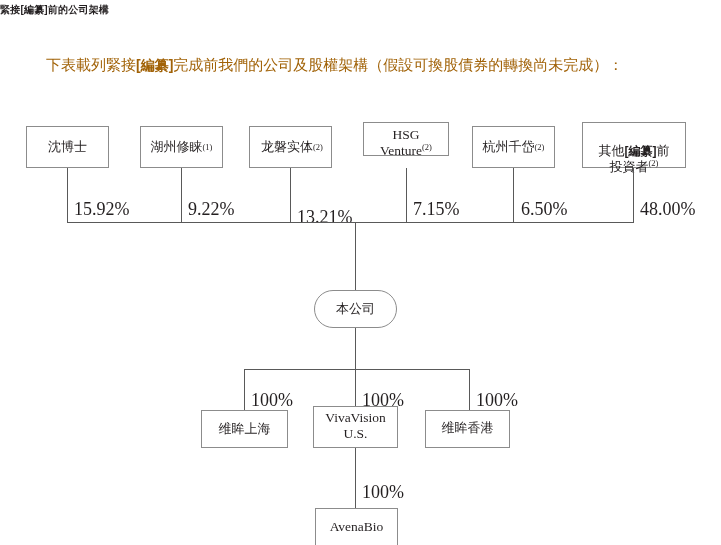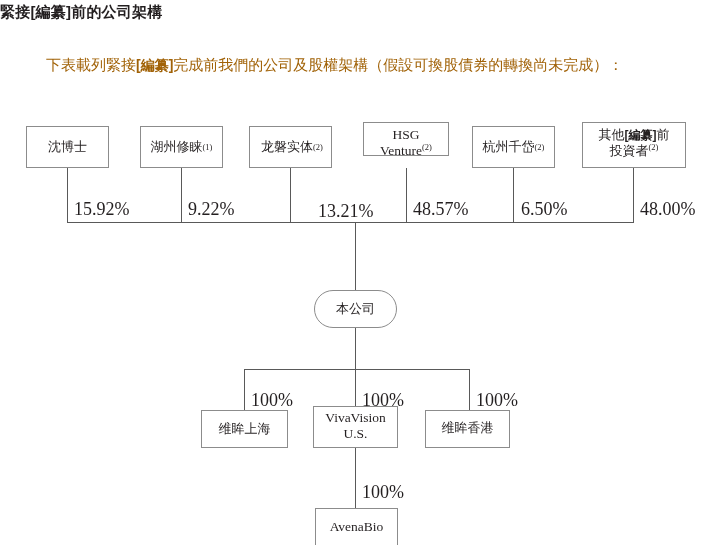--- a/index.html
+++ b/index.html
@@ -16,21 +16,21 @@
     color: #231f20;
   }
 
   
   #heading {
     position: absolute;
     left: 0px;
     top: 3px;
     font-family: "Liberation Sans", sans-serif;
     font-weight: bold;
-    font-size: 15px;
+    font-size: 10px;
     letter-spacing: 0.2px;
     color: #231f20;
     white-space: nowrap;
   }
   #paragraph {
     position: absolute;
     left: 4px;
     top: 52px;
     width: 714px;
     font-family: "Liberation Serif", serif;
@@ -123,36 +123,36 @@
   <div class="node latin" style="left:363px; top:122px; width:86px; height:34px; display:block; padding-top:4px;">
     <div>HSG</div>
     <div><span>Venture</span><span class="sup">(2)</span></div>
   </div>
 
   <div class="node" style="left:472px; top:126px; width:83px; height:42px;">
     <span>杭州千岱</span>
       <span class="sup">(2)</span>
   </div>
 
-  <div class="node" style="left:582px; top:122px; width:104px; height:46px; display:block; padding-top:4px;">
+  <div class="node" style="left:582px; top:122px; width:104px; height:46px; display:block; padding-top:20px;">
     <div><span>其他</span><span class="bk">[編纂]</span><span>前</span></div>
     <div><span>投資者</span><span class="sup">(2)</span></div>
   </div>
 
   <div class="vline" style="left:67px;  top:168px; height:55px;"></div>
   <div class="vline" style="left:181px; top:168px; height:55px;"></div>
   <div class="vline" style="left:290px; top:168px; height:55px;"></div>
   <div class="vline" style="left:406px; top:168px; height:55px;"></div>
   <div class="vline" style="left:513px; top:168px; height:55px;"></div>
   <div class="vline" style="left:633px; top:168px; height:55px;"></div>
 
   <div class="pct" style="left:74px;  top:199px;">15.92%</div>
   <div class="pct" style="left:188px; top:199px;">9.22%</div>
-  <div class="pct" style="left:297px; top:201px;margin-left:21px;">13.21%</div>
-  <div class="pct" style="left:413px; top:199px;">48.57%</div>
+  <div class="pct" style="left:297px; top:207px;">13.21%</div>
+  <div class="pct" style="left:413px; top:199px;">7.15%</div>
   <div class="pct" style="left:521px; top:199px;">6.50%</div>
   <div class="pct" style="left:640px; top:199px;">48.00%</div>
 
   <div class="hline" style="left:67px; top:222px; width:567px;"></div>
 
   <div class="vline" style="left:355px; top:222px; height:68px;"></div>
 
   <div class="node" style="left:314px; top:290px; width:83px; height:38px;border-radius:19px;">
     <span>本公司</span>
   </div>

